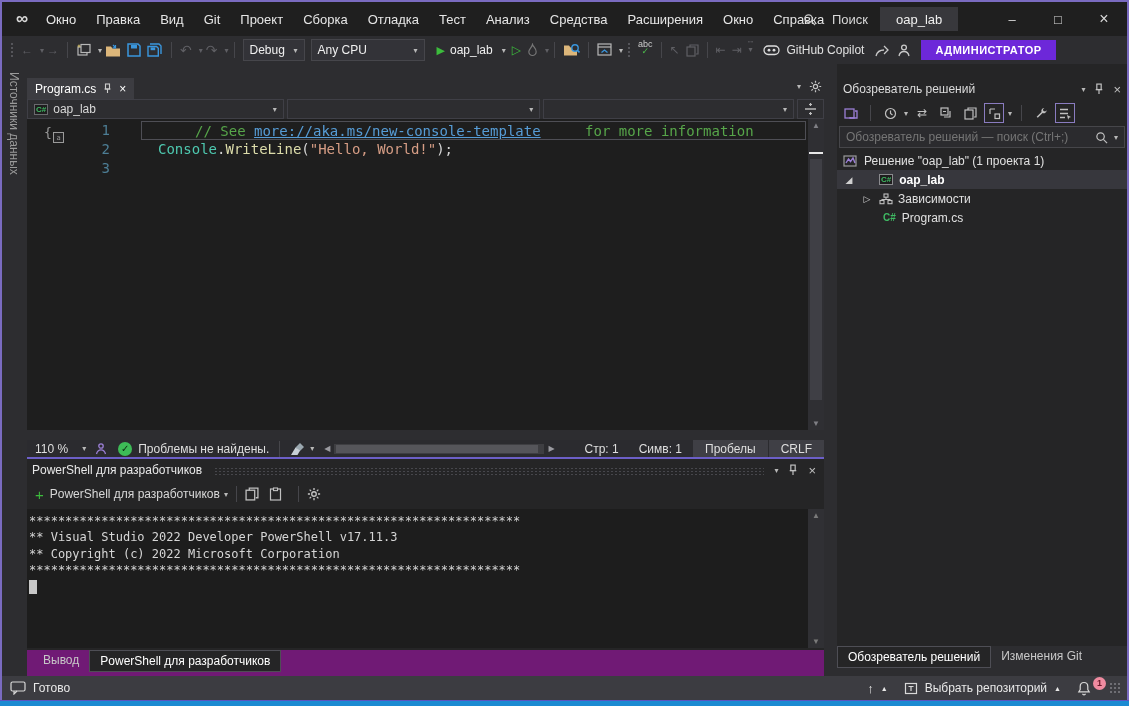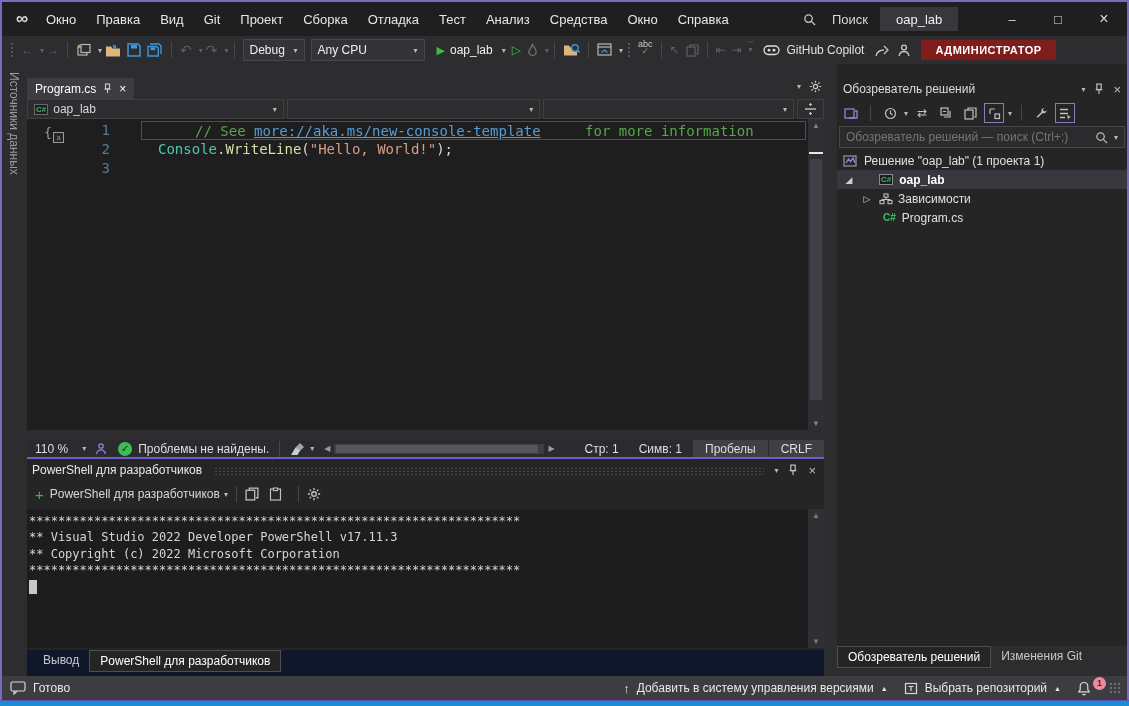--- a/index.html
+++ b/index.html
@@ -28,21 +28,21 @@
 
   
   .toolbar { position:absolute; top:34px; left:0; right:0; height:28px; background:#2d2d30;
     display:flex; align-items:center; padding-left:4px; color:#c8c8c8; font-size:12px; }
   .grip { width:4px; height:16px; margin:0 4px;
     background-image:radial-gradient(#55555a 1px, transparent 1px); background-size:4px 4px; }
   .tbtn { display:flex; align-items:center; padding:2px 3px; height:22px; }
   .dis { color:#5f5f64; }
   .combo { display:flex; align-items:center; justify-content:space-between; background:#333338;
     border:1px solid #46464b; height:22px; padding:0 6px; color:#f0f0f0; margin:0 3px; }
-  .admin-box { background:#7f1d1d; color:#ffffff; font-weight:bold; font-size:11px;
+  .admin-box { background:#6d28d9; color:#ffffff; font-weight:bold; font-size:11px;
     padding:4px 14px; margin:0 10px 0 6px; letter-spacing:0.5px; }
 
   
   .left-strip { position:absolute; top:62px; left:0; width:25px; bottom:30px; background:#2d2d30; }
   .v-label { writing-mode:vertical-rl; color:#9b9b9b; font-size:12px; margin:8px 0 0 5px; }
 
   
   .editor-col { position:absolute; left:25px; top:62px; width:797px; height:393px; background:#2d2d30; }
   .tab-row { position:absolute; top:14px; left:0; right:0; height:21px; display:flex; }
   .doc-tab { background:#3c3c41; color:#ffffff; font-size:12px; display:flex; align-items:center;
@@ -93,21 +93,21 @@
     background-image:radial-gradient(#47474c 1px, transparent 1px); background-size:4px 3px; }
   .term-toolbar { height:26px; display:flex; align-items:center; color:#d8d8d8; font-size:12px; padding-left:8px; }
   .plus { color:#3cbc3c; font-size:15px; margin-right:6px; }
   .term-body { position:absolute; top:50px; left:0; right:16px; bottom:2px; background:#1d1d1d;
     font-family:"DejaVu Sans Mono", monospace; font-size:12px; line-height:16.4px; color:#d6d6d6;
     padding:4px 0 0 2px; white-space:pre; }
   .cursor { display:inline-block; width:8px; height:14px; background:#c8c8c8; vertical-align:text-bottom; }
   .term-scroll { position:absolute; top:50px; right:0; bottom:2px; width:16px; background:#303034; }
   .term-scroll .arr { position:absolute; left:0; width:16px; text-align:center; color:#7a7a7a; font-size:8px; }
 
-  .panel-tabs { position:absolute; left:25px; top:648px; width:797px; height:26px; background:#0f172a;
+  .panel-tabs { position:absolute; left:25px; top:648px; width:797px; height:26px; background:#701a75;
     display:flex; align-items:flex-start; font-size:12px; }
   .ptab { padding:3px 10px; color:#c8c8c8; }
   .ptab.active { border:1px solid #4e4e55; background:#252526; color:#ffffff; }
 
   
   .sol-exp { position:absolute; left:835px; top:62px; width:290px; bottom:34px; background:#252526; }
   .se-title { height:22px; display:flex; align-items:center; color:#dcdcdc; font-size:12px;
     padding:0 6px; margin-top:14px; }
   .se-icons { margin-left:auto; display:flex; gap:9px; align-items:center; color:#c0c0c0; }
   .se-toolbar { height:26px; display:flex; align-items:center; padding:0 4px; gap:4px; color:#c0c0c0; }
@@ -151,20 +151,21 @@
       <span class="menu-item">Окно</span>
       <span class="menu-item">Правка</span>
       <span class="menu-item">Вид</span>
       <span class="menu-item">Git</span>
       <span class="menu-item">Проект</span>
       <span class="menu-item">Сборка</span>
       <span class="menu-item">Отладка</span>
       <span class="menu-item">Тест</span>
       <span class="menu-item">Анализ</span>
       <span class="menu-item">Средства</span>
+      <span class="menu-item">Расширения</span>
       <span class="menu-item">Окно</span>
       <span class="menu-item">Справка</span>
     </nav>
     <div class="tb-search">
       <svg width="13" height="13" viewBox="0 0 14 14">
         <circle cx="6" cy="6" r="4" fill="none" stroke="#c8c8c8" stroke-width="1.4"></circle>
         <path d="M9 9l4 4" stroke="#c8c8c8" stroke-width="1.4"></path>
         </svg>
       <span>Поиск</span>
       <span class="chev">▾</span>
@@ -555,21 +556,20 @@
     <span class="sb-group">
       <svg width="16" height="14" viewBox="0 0 16 14">
         <rect x="1" y="1" width="14" height="9" rx="1.5" fill="none" stroke="#d8d8d8" stroke-width="1.2"></rect>
         <path d="M4 10v3l3-3" fill="none" stroke="#d8d8d8" stroke-width="1.2"></path>
         </svg>
       <span>Готово</span>
     </span>
     <span style="flex:1;"></span>
     <span class="sb-group">
       <span style="font-size:13px;">↑</span>
-      <span>Добавить в систему управления версиями</span>
       <span class="caret-up">▲</span>
     </span>
     <span class="sb-group">
       <svg width="14" height="13" viewBox="0 0 14 13">
         <rect x="1.5" y="1.5" width="11" height="10" fill="none" stroke="#d8d8d8" stroke-width="1.2"></rect>
         <path d="M4.5 4.5h5M7 4.5V9" fill="none" stroke="#d8d8d8" stroke-width="1.2"></path>
         </svg>
       <span>Выбрать репозиторий</span>
       <span class="caret-up">▲</span>
     </span>

